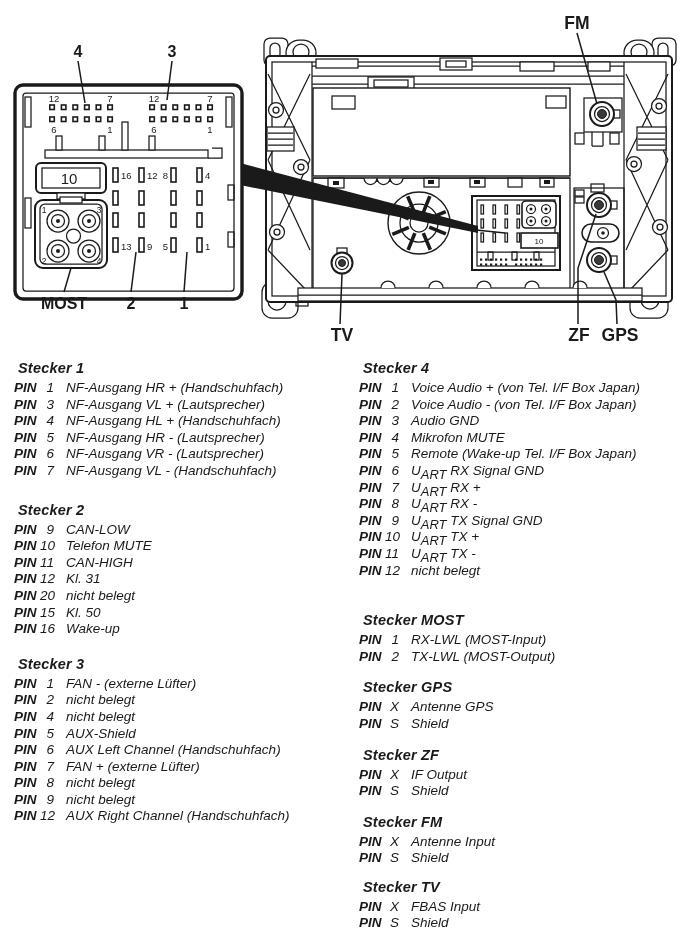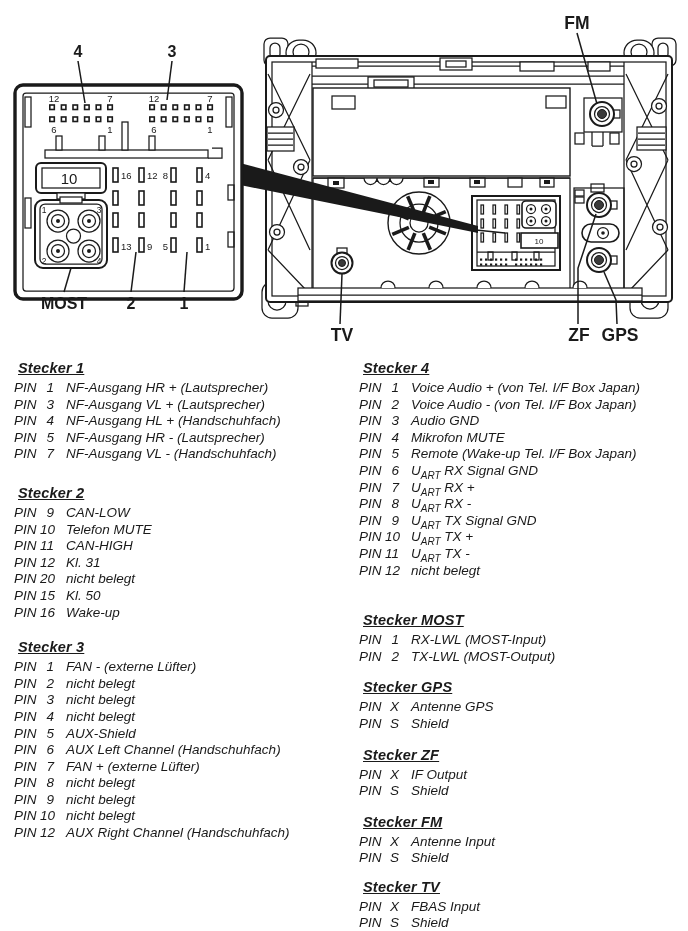--- a/index.html
+++ b/index.html
@@ -26,26 +26,26 @@
   .b10s{font-size:8px;text-anchor:middle;}
   
   .col{position:absolute;width:335px;}
   #col-left{left:14px;top:360px;}
   #col-right{left:359px;top:360px;}
   .col section{margin:0 0 18px 0;}
   #col-left section:nth-of-type(1){margin-bottom:22px;}
   #col-right section:nth-of-type(1){margin-bottom:33px;}
   #col-right section{margin-bottom:14px;}
   #col-right section:nth-of-type(5){margin-bottom:12px;}
-  .col h3{font:italic bold 14.5px/17px "Liberation Sans",sans-serif;margin:0 0 3px 4px;letter-spacing:.2px;text-decoration:underline;}
+  .col h3{font:italic bold 14.5px/17px "Liberation Sans",sans-serif;margin:0 0 3px 4px;letter-spacing:.2px;}
   .pin-row{font:italic 13.5px/16.6px "Liberation Sans",sans-serif;white-space:nowrap;}
-  .pw{display:inline-block;width:26px;}
+  .pw{display:inline-block;width:26px;font-weight:bold;}
   .pn{display:inline-block;width:14px;text-align:right;}
   .pl{margin-left:12px;}
-  .pl sub{font-size:10px;line-height:0;}
+  .pl sub{font-size:13px;line-height:0;}
 </style>
 </head>
 <body>
 
 <div id="page">
 
   <svg id="diagram" width="688" height="348" viewBox="0 0 688 348" xmlns="http://www.w3.org/2000/svg">
 
     <g>
 
@@ -397,24 +397,25 @@
     <text class="cap2" x="577" y="29">FM</text>
     <text class="cap2" x="342" y="341">TV</text>
     <text class="cap2" x="579" y="341">ZF</text>
     <text class="cap2" x="620" y="341">GPS</text>
   </svg>
 
   <div class="col" id="col-left">
     <section>
       <h3>Stecker 1</h3>
       <div class="rows">
-          <div class="pin-row"><span class="pw">PIN</span><span class="pn">1</span><span class="pl subable">NF-Ausgang HR + (Lautsprecher)</span></div>
+          <div class="pin-row"><span class="pw">PIN</span><span class="pn">1</span><span class="pl subable">NF-Ausgang HR + (Handschuhfach)</span></div>
           <div class="pin-row"><span class="pw">PIN</span><span class="pn">3</span><span class="pl subable">NF-Ausgang VL + (Lautsprecher)</span></div>
           <div class="pin-row"><span class="pw">PIN</span><span class="pn">4</span><span class="pl subable">NF-Ausgang HL + (Handschuhfach)</span></div>
           <div class="pin-row"><span class="pw">PIN</span><span class="pn">5</span><span class="pl subable">NF-Ausgang HR - (Lautsprecher)</span></div>
+          <div class="pin-row"><span class="pw">PIN</span><span class="pn">6</span><span class="pl subable">NF-Ausgang VR - (Lautsprecher)</span></div>
           <div class="pin-row"><span class="pw">PIN</span><span class="pn">7</span><span class="pl subable">NF-Ausgang VL - (Handschuhfach)</span></div>
         </div>
     </section>
 
     <section>
       <h3>Stecker 2</h3>
       <div class="rows">
           <div class="pin-row"><span class="pw">PIN</span><span class="pn">9</span><span class="pl subable">CAN-LOW</span></div>
           <div class="pin-row"><span class="pw">PIN</span><span class="pn">10</span><span class="pl subable">Telefon MUTE</span></div>
           <div class="pin-row"><span class="pw">PIN</span><span class="pn">11</span><span class="pl subable">CAN-HIGH</span></div>
@@ -423,28 +424,26 @@
           <div class="pin-row"><span class="pw">PIN</span><span class="pn">15</span><span class="pl subable">Kl. 50</span></div>
           <div class="pin-row"><span class="pw">PIN</span><span class="pn">16</span><span class="pl subable">Wake-up</span></div>
         </div>
     </section>
 
     <section>
       <h3>Stecker 3</h3>
       <div class="rows">
           <div class="pin-row"><span class="pw">PIN</span><span class="pn">1</span><span class="pl subable">FAN - (externe Lüfter)</span></div>
           <div class="pin-row"><span class="pw">PIN</span><span class="pn">2</span><span class="pl subable">nicht belegt</span></div>
-          <div class="pin-row"><span class="pw">PIN</span><span class="pn">3</span><span class="pl subable">nicht belegt</span></div>
           <div class="pin-row"><span class="pw">PIN</span><span class="pn">4</span><span class="pl subable">nicht belegt</span></div>
           <div class="pin-row"><span class="pw">PIN</span><span class="pn">5</span><span class="pl subable">AUX-Shield</span></div>
           <div class="pin-row"><span class="pw">PIN</span><span class="pn">6</span><span class="pl subable">AUX Left Channel (Handschuhfach)</span></div>
           <div class="pin-row"><span class="pw">PIN</span><span class="pn">7</span><span class="pl subable">FAN + (externe Lüfter)</span></div>
           <div class="pin-row"><span class="pw">PIN</span><span class="pn">8</span><span class="pl subable">nicht belegt</span></div>
           <div class="pin-row"><span class="pw">PIN</span><span class="pn">9</span><span class="pl subable">nicht belegt</span></div>
-          <div class="pin-row"><span class="pw">PIN</span><span class="pn">10</span><span class="pl subable">nicht belegt</span></div>
           <div class="pin-row"><span class="pw">PIN</span><span class="pn">12</span><span class="pl subable">AUX Right Channel (Handschuhfach)</span></div>
         </div>
     </section>
   </div>
   <div class="col" id="col-right">
     <section>
       <h3>Stecker 4</h3>
       <div class="rows">
           <div class="pin-row"><span class="pw">PIN</span><span class="pn">1</span><span class="pl subable">Voice Audio + (von Tel. I/F Box Japan)</span></div>
           <div class="pin-row"><span class="pw">PIN</span><span class="pn">2</span><span class="pl subable">Voice Audio - (von Tel. I/F Box Japan)</span></div>

